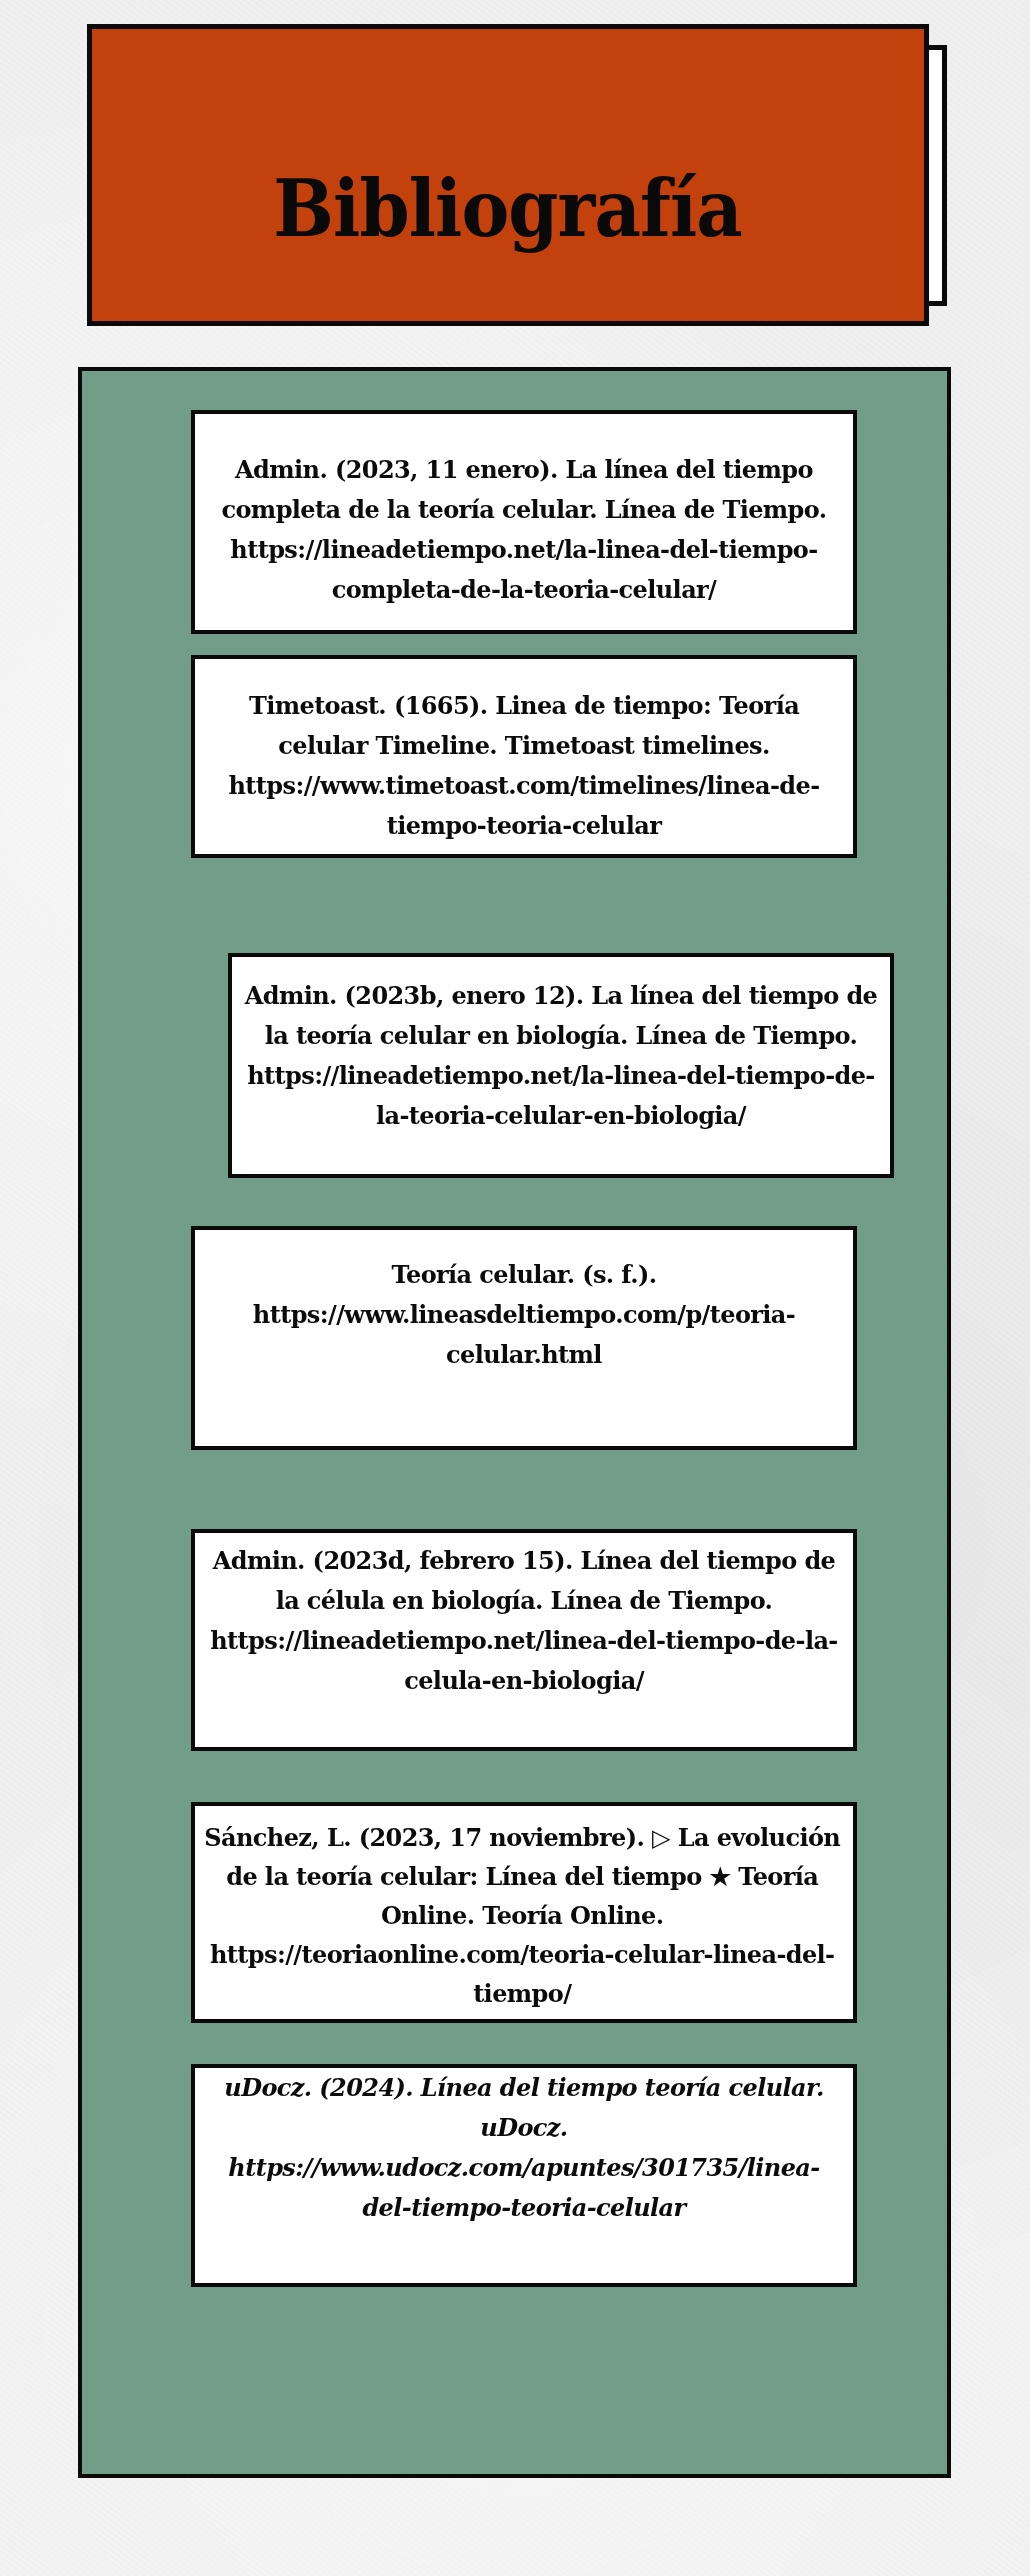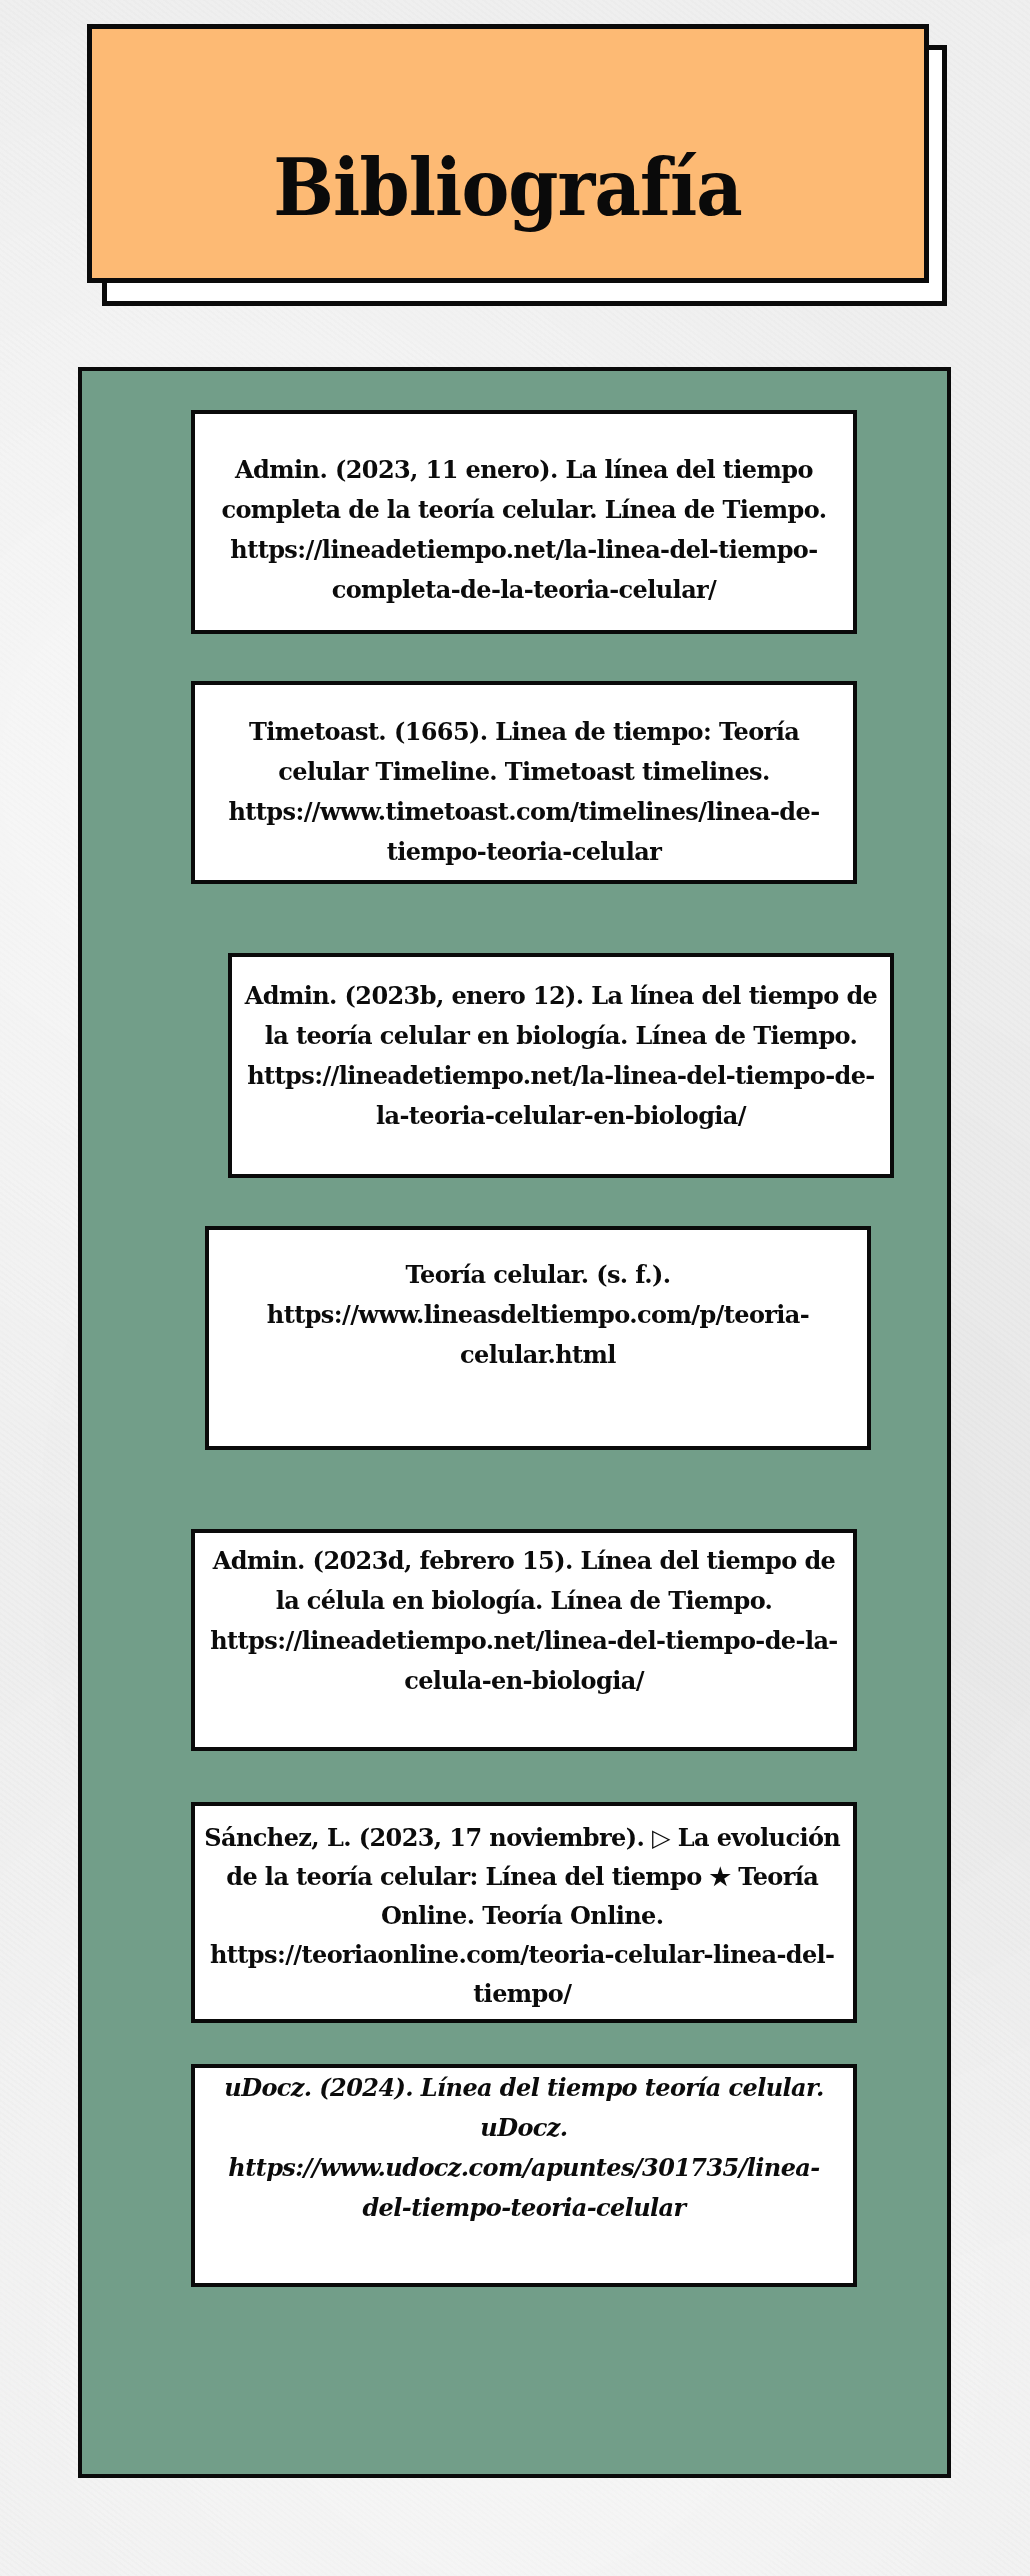--- a/index.html
+++ b/index.html
@@ -28,23 +28,23 @@
       height: 261px;
       box-sizing: border-box;
       background: #ffffff;
       border: 5.7px solid #0a0a0a;
     }
     .header-box {
       position: absolute;
       left: 87px;
       top: 24px;
       width: 842px;
-      height: 259px;
+      height: 302px;
       box-sizing: border-box;
-      background: #fdba74;
+      background: #c2410c;
       border: 5.7px solid #0a0a0a;
       display: flex;
       align-items: center;
       justify-content: center;
     }
     .header-title {
       font-family: "DejaVu Serif", "Liberation Serif", serif;
       font-weight: bold;
       font-size: 78px;
       letter-spacing: -1px;
@@ -78,23 +78,23 @@
     .card-text {
       font-family: "DejaVu Serif", "Liberation Serif", serif;
       font-weight: bold;
       font-size: 24px;
       line-height: 40px;
       letter-spacing: -0.6px;
       color: #0b0b0b;
       word-break: break-word;
     }
     .card.c1 { top: 410px; height: 224px; padding-top: 36px; }
-    .card.c2 { top: 681px; height: 203px; padding-top: 27px; }
+    .card.c2 { top: 655px; height: 203px; padding-top: 27px; }
     .card.c3 { top: 953px; height: 225px; padding-top: 19px; margin-left: 37px; }
-    .card.c4 { top: 1226px; height: 224px; padding-top: 25px; margin-left: 14px; }
+    .card.c4 { top: 1226px; height: 224px; padding-top: 25px; }
     .card.c5 { top: 1529px; height: 222px; padding-top: 8px; }
     .card.c6 { top: 1802px; height: 221px; padding-top: 11.5px; padding-left: 6px; }
     .card.c7 { top: 2064px; height: 223px; padding-top: 0; font-style: italic; }
     .card.c6 .card-text { line-height: 39px; }
   </style>
 </head>
 <body>
 
 <div class="header-shadow"></div>
 <div class="header-box">

